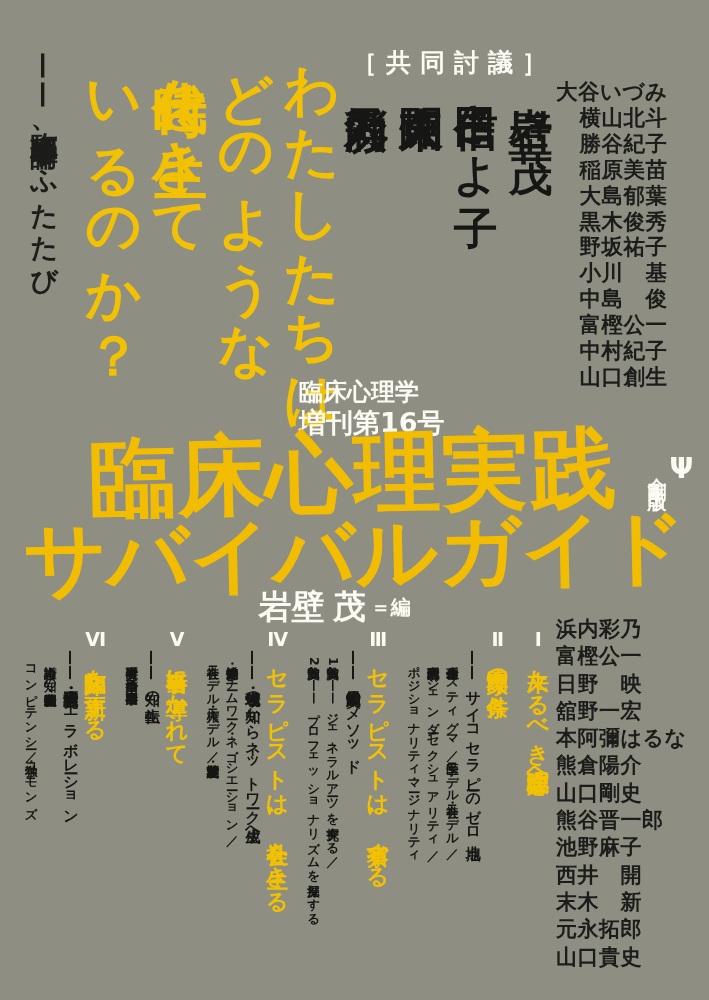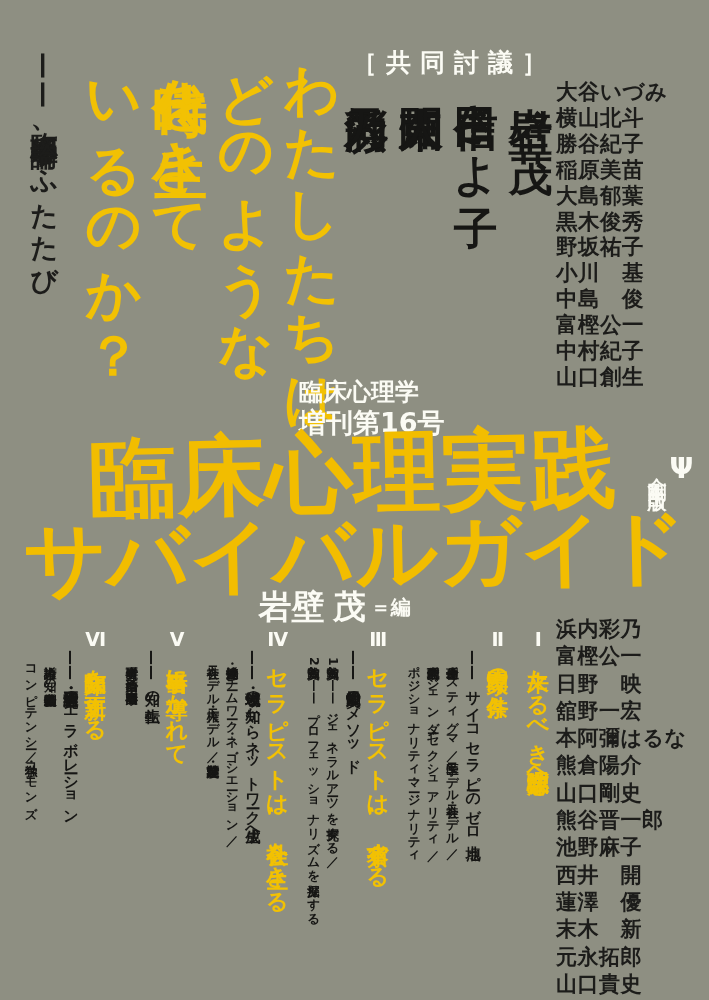--- a/index.html
+++ b/index.html
@@ -37,21 +37,21 @@
     font-size:25px;font-weight:800;letter-spacing:9px;color:#fbfbf4;white-space:nowrap;
   }
   .disc-names{
     position:absolute;left:344px;top:73px;
     display:flex;flex-direction:row-reverse;gap:9px;align-items:flex-start;
   }
   .disc-name{font-size:44px;font-weight:900;line-height:1.04;color:#161614;}
 
   
   .contrib{list-style:none;margin:0;padding:0;font-weight:700;color:#1c1c1a;}
-  .contrib-top{position:absolute;left:556px;top:79px;font-size:21.5px;line-height:25.9px;letter-spacing:0.5px;}
+  .contrib-top{position:absolute;left:556px;top:79px;font-size:21.5px;line-height:25.9px;letter-spacing:0.5px;text-align:right;}
   .contrib-bottom{position:absolute;left:556px;top:616px;font-size:21px;line-height:27.3px;letter-spacing:0.5px;}
 
   
   .edition{position:absolute;left:299px;top:379px;color:#fbfbf4;}
   .edition-series{font-size:24px;font-weight:800;line-height:1.15;}
   .edition-issue{font-size:27px;font-weight:600;line-height:1.2;}
 
   
   .title{
     position:absolute;left:0;right:0;top:430px;text-align:center;
@@ -207,19 +207,18 @@
     <li>浜内彩乃</li>
     <li>富樫公一</li>
     <li>日野　映</li>
     <li>舘野一宏</li>
     <li>本阿彌はるな</li>
     <li>熊倉陽介</li>
     <li>山口剛史</li>
     <li>熊谷晋一郎</li>
     <li>池野麻子</li>
     <li>西井　開</li>
-    <li>蓮澤　優</li>
     <li>末木　新</li>
     <li>元永拓郎</li>
     <li>山口貴史</li>
   </ul>
 
 </div>
 
 </body></html>

